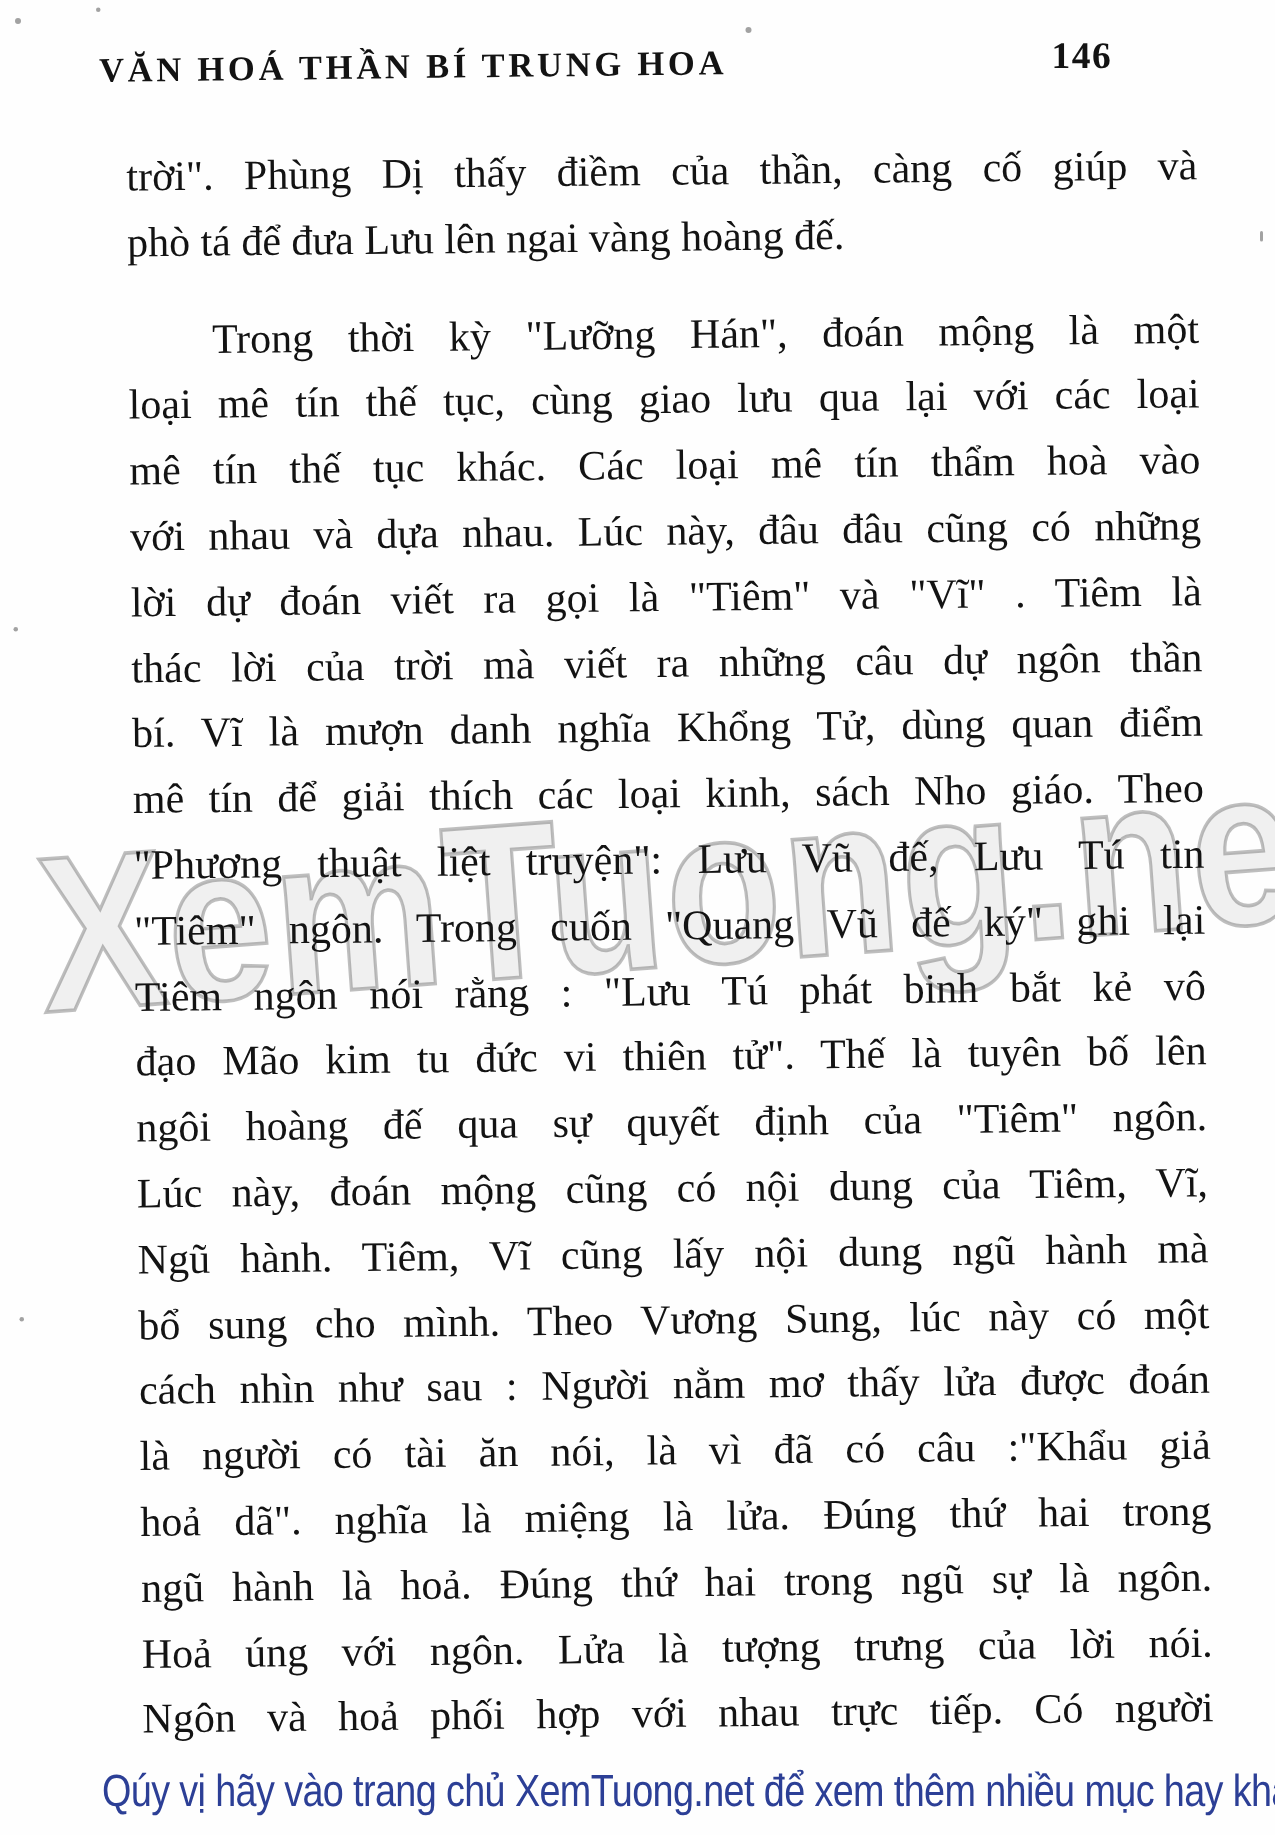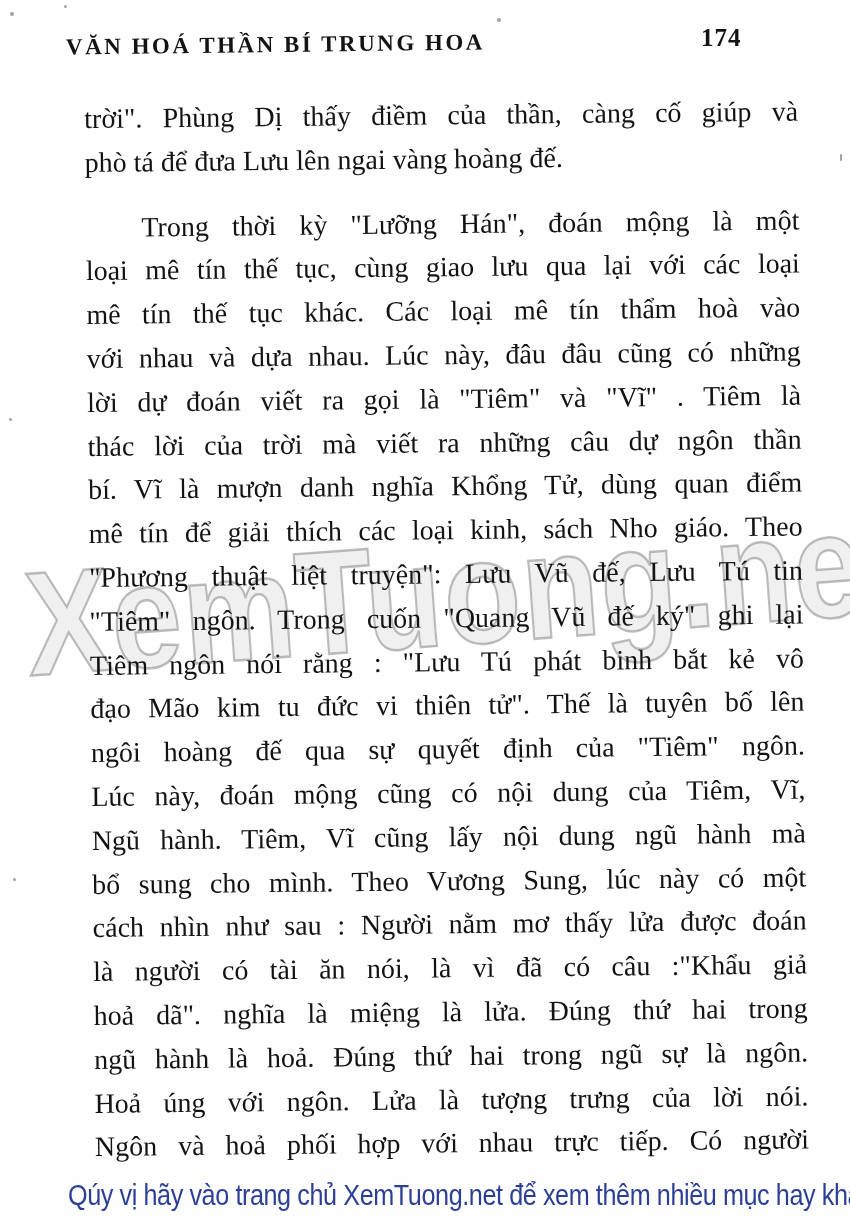--- a/index.html
+++ b/index.html
@@ -64,21 +64,21 @@
 <body>
 
 <div class="scan-speck" style="left:10px; top:12px; width:4px; height:4px;"></div>
 <div class="scan-speck" style="left:64px; top:5px; width:3px; height:3px;"></div>
 <div class="scan-speck" style="left:497px; top:18px; width:4px; height:4px;"></div>
 <div class="scan-speck" style="left:9px; top:418px; width:3px; height:3px;"></div>
 <div class="scan-speck" style="left:13px; top:878px; width:3px; height:3px;"></div>
 <div class="scan-speck" style="left:840px; top:154px; width:2px; height:7px; border-radius:1px;"></div>
 
 <div class="page-header-title">VĂN HOÁ THẦN BÍ TRUNG HOA</div>
-<div class="page-number">174</div>
+<div class="page-number">146</div>
 
 <div class="watermark">XemTuong.net</div>
 
 <div class="body-block" style="color: rgb(19, 19, 19);">
   <div class="body-line">trời". Phùng Dị thấy điềm của thần, càng cố giúp và</div>
   <div class="body-line para-end">phò tá để đưa Lưu lên ngai vàng hoàng đế.</div>
   <div class="body-line para-start">Trong thời kỳ "Lưỡng Hán", đoán mộng là một</div>
   <div class="body-line">loại mê tín thế tục, cùng giao lưu qua lại với các loại</div>
   <div class="body-line">mê tín thế tục khác. Các loại mê tín thẩm hoà vào</div>
   <div class="body-line">với nhau và dựa nhau. Lúc này, đâu đâu cũng có những</div>

